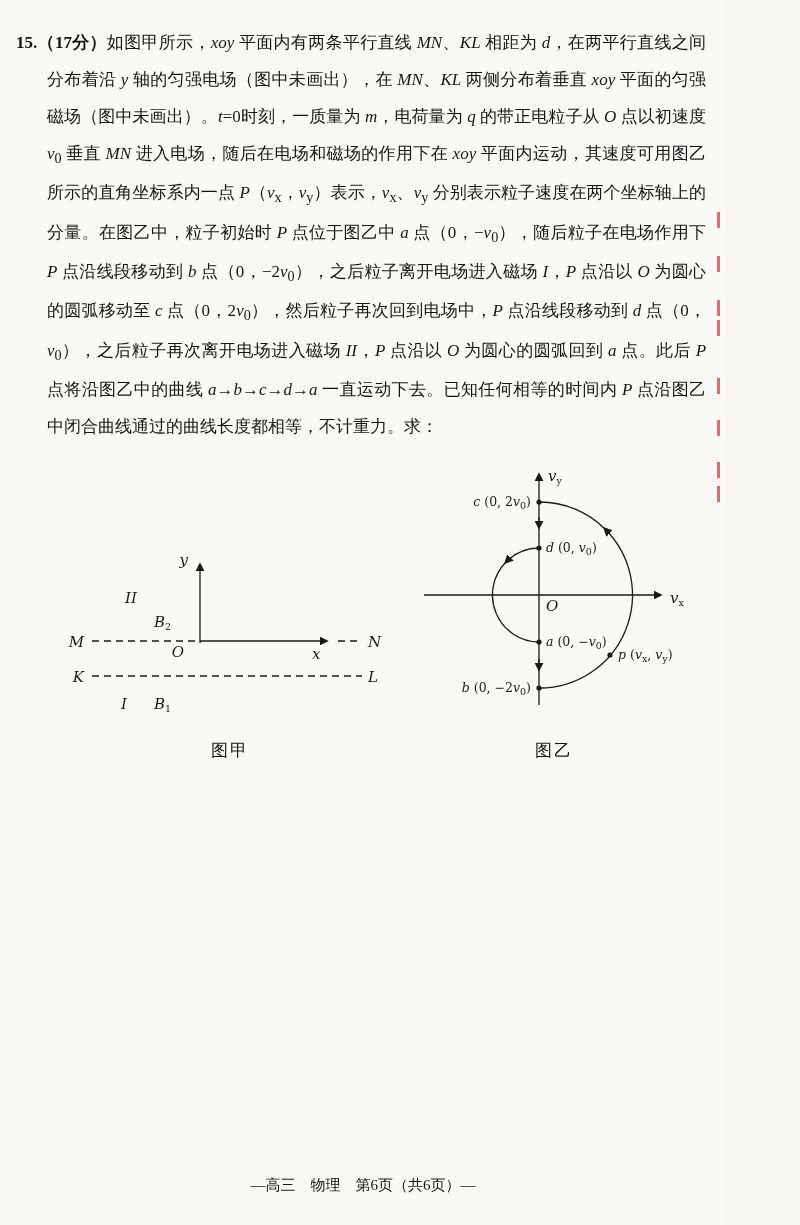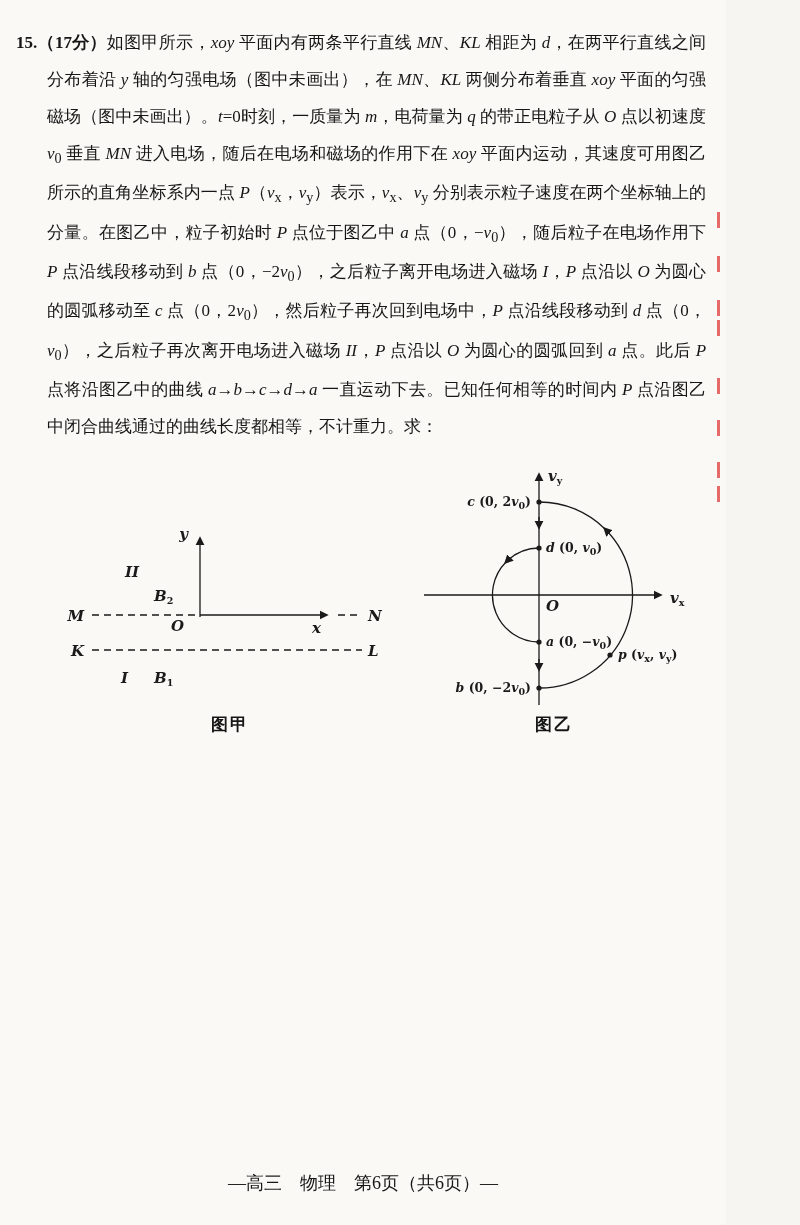--- a/index.html
+++ b/index.html
@@ -30,41 +30,41 @@
     text-align: justify;
   }
 
   .figures {
     display: flex;
     align-items: flex-end;
     padding-left: 54px;
     gap: 24px;
     margin-top: 18px;
   }
-  .figure { display: flex; flex-direction: column; align-items: center; font-weight: bold; }
+  .figure { display: flex; flex-direction: column; align-items: center; }
   .figcap { font-size: 17px; letter-spacing: 2px; }
   .figure-a .figcap { margin-top: 18px; }
-  .figure-b .figcap { }
+  .figure-b .figcap { margin-top: 26px; }
 
   svg { overflow: visible; }
   .ln { stroke: #1a1a1a; stroke-width: 1.3; fill: none; }
   .dash { stroke-dasharray: 7 5; }
   .dot { fill: #1a1a1a; stroke: none; }
   text, tspan { fill: #1a1a1a; font-family: "DejaVu Serif", "Liberation Serif", serif; }
   .lbl { font-size: 15px; }
   .plbl { font-size: 12.5px; }
   .it { font-style: italic; }
   .sub { font-size: 9.5px; }
 
   .footer {
     position: absolute;
     bottom: 30px;
     left: 0; width: 100%;
     text-align: center;
-    font-size: 18px;
+    font-size: 15px;
   }
 
   .scan-mark {
     position: absolute;
     right: 6px;
     width: 3px; height: 16px;
     background: #e05252;
     opacity: .85;
   }
 </style>

